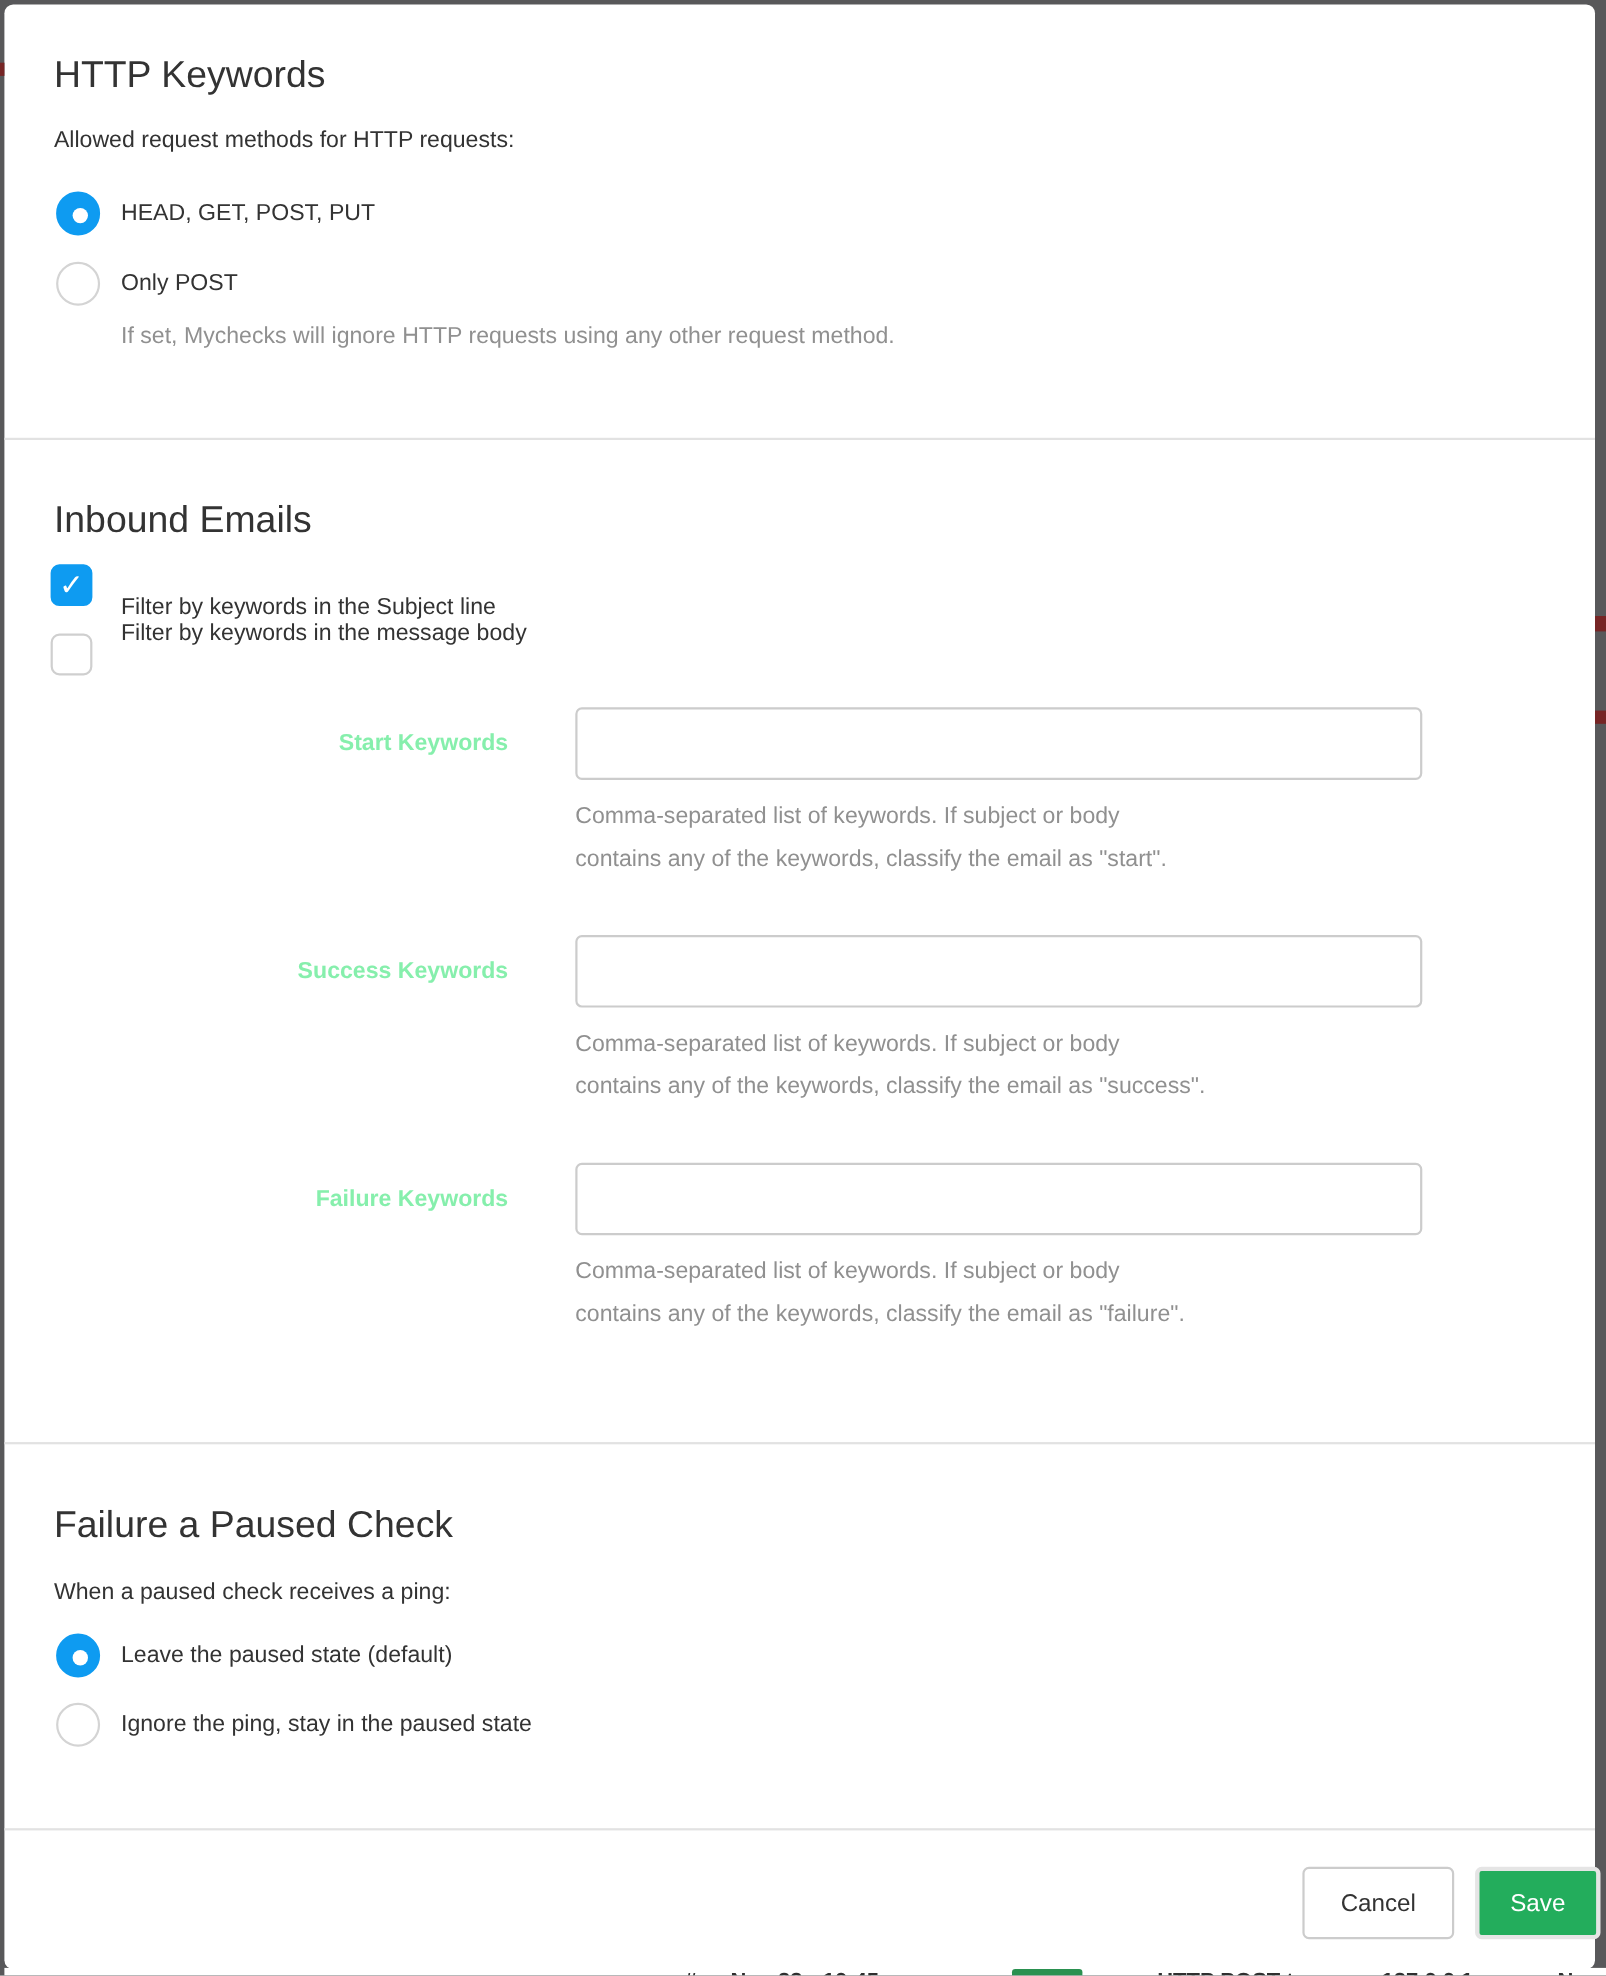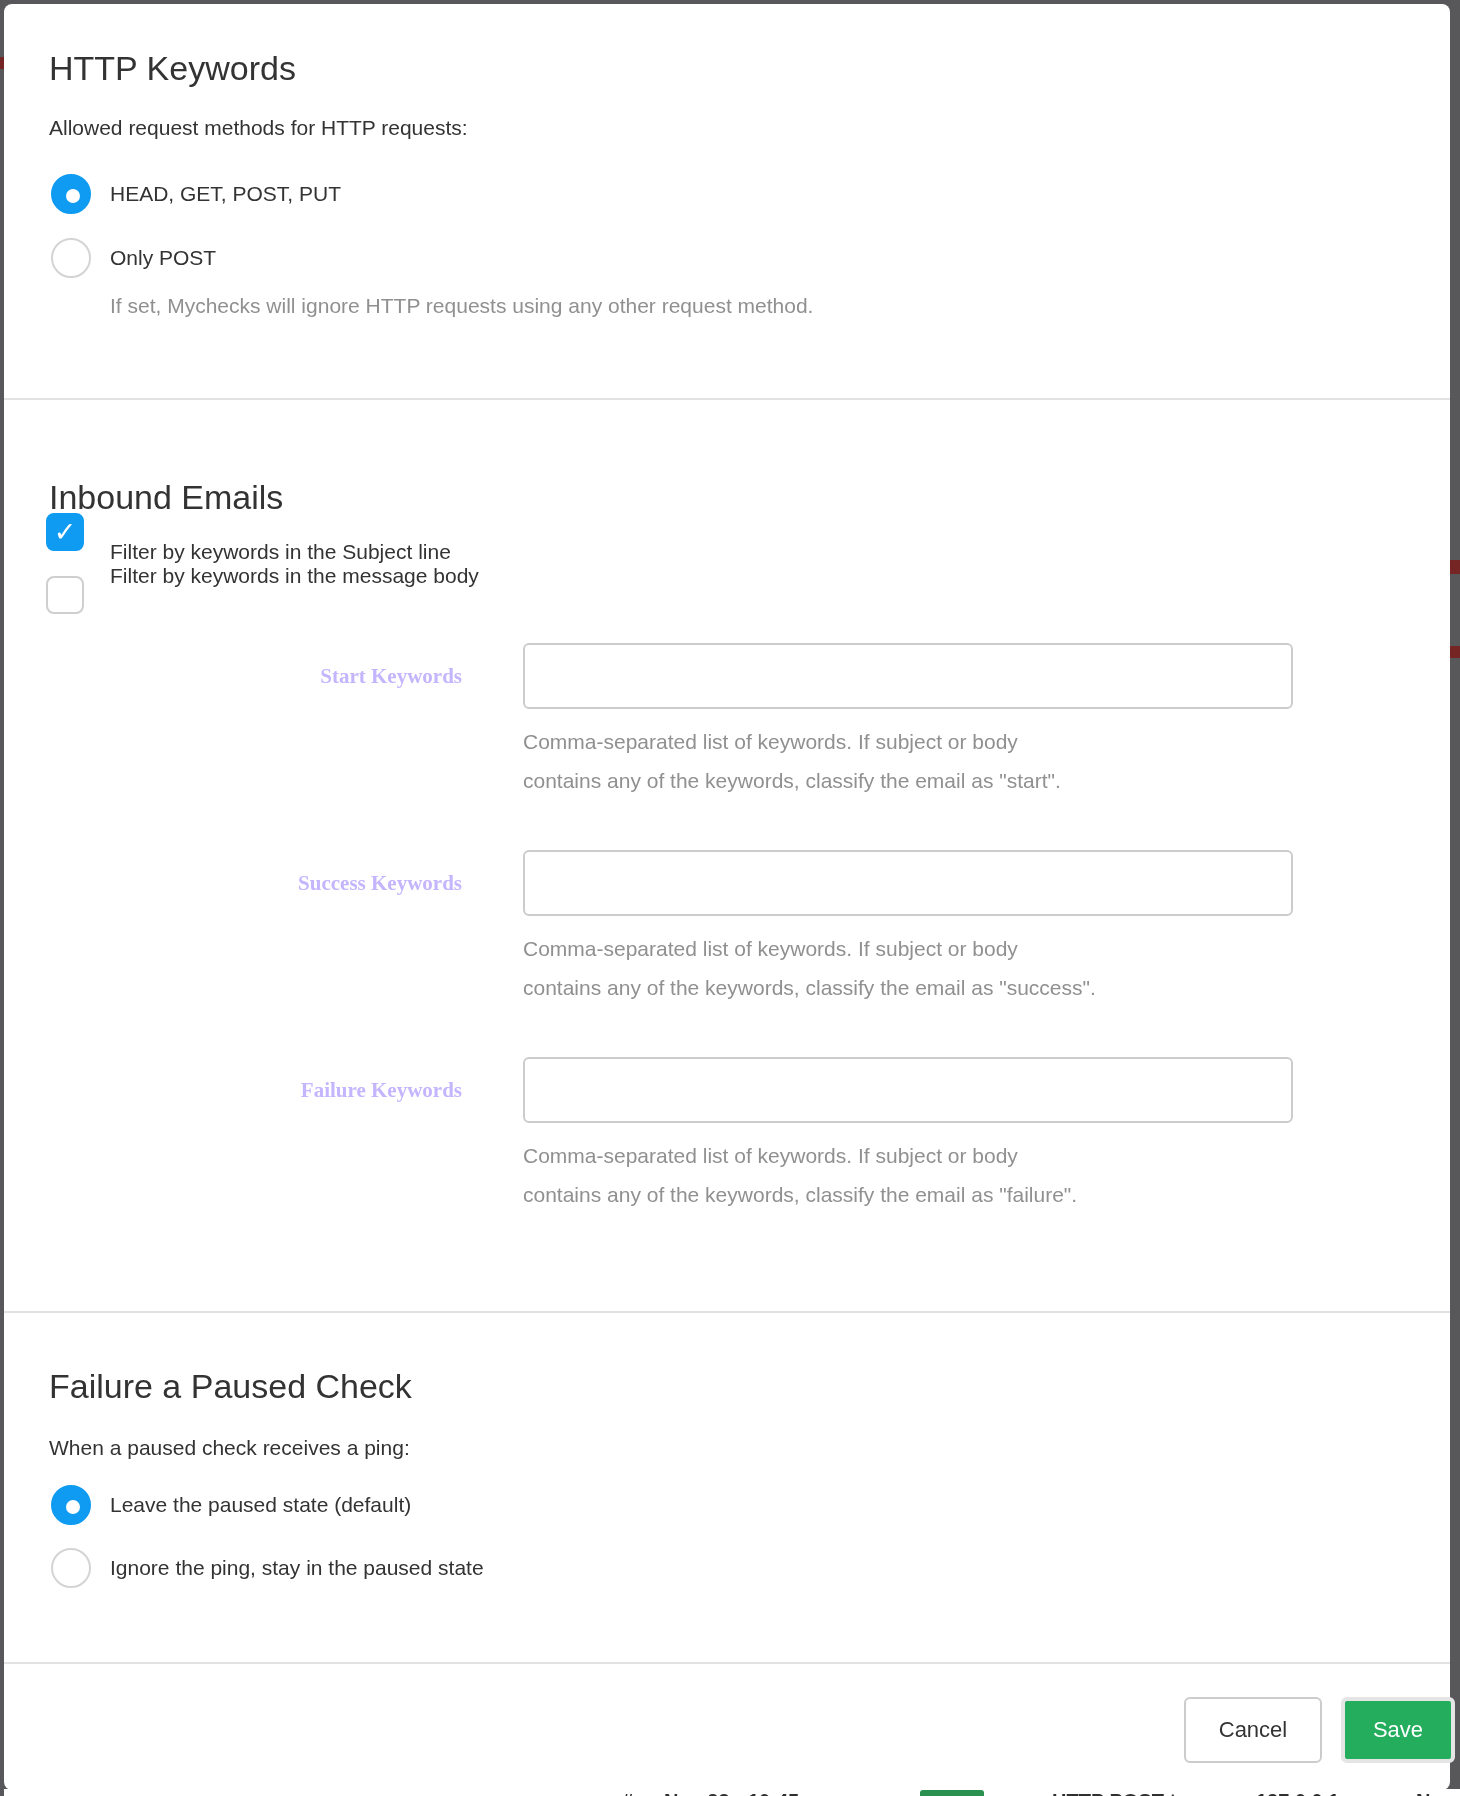--- a/index.html
+++ b/index.html
@@ -46,21 +46,21 @@
   }
   .checkbox.checked{background:#0e9bf1;border-color:#0e9bf1;}
   .checkbox .tick{
     position:absolute;left:0;top:0;width:34px;height:34px;
     display:flex;align-items:center;justify-content:center;
     color:#fff;font-size:27px;font-weight:700;
   }
   
   .field-label{
     position:absolute;left:150px;width:312px;text-align:right;
-    font-size:21px;font-weight:700;color:#c4b5fd;line-height:28px;white-space:nowrap;font-family:Liberation Serif, serif;
+    font-size:21px;font-weight:700;color:#86efac;line-height:28px;white-space:nowrap;
   }
   .text-input{
     position:absolute;left:523px;width:770px;height:66px;
     border:2px solid #ccc;border-radius:6px;box-sizing:border-box;
     background:#fff;font-size:22px;padding:0 14px;color:#333;outline:none;
     font-family:"Liberation Sans","DejaVu Sans",sans-serif;
   }
   .help-block{position:absolute;left:523px;font-size:21px;line-height:39px;color:#909090;white-space:nowrap;}
   
   .btn{
@@ -88,21 +88,21 @@
 <div class="radio checked" style="top:174px;"></div>
 <div class="option-label" style="top:180px;">HEAD, GET, POST, PUT</div>
 
 <div class="radio" style="top:238px;"></div>
 <div class="option-label" style="top:244px;">Only POST</div>
 
 <div class="option-label muted" style="top:292px;">If set, Mychecks will ignore HTTP requests using any other request method.</div>
 
 <div class="divider" style="top:398px;"></div>
 
-<div class="h-title" style="top:451px;margin-top:24px;">Inbound Emails</div>
+<div class="h-title" style="top:451px;">Inbound Emails</div>
 
 <div class="checkbox checked" style="top:513px;">
   <span class="tick">✓</span>
 </div>
 <div class="option-label" style="top:538px;">Filter by keywords in the Subject line</div>
 
 <div class="checkbox" style="top:576px;"></div>
 <div class="option-label" style="top:562px;">Filter by keywords in the message body</div>
 
 <div class="field-label" style="top:662px;">Start Keywords</div>

